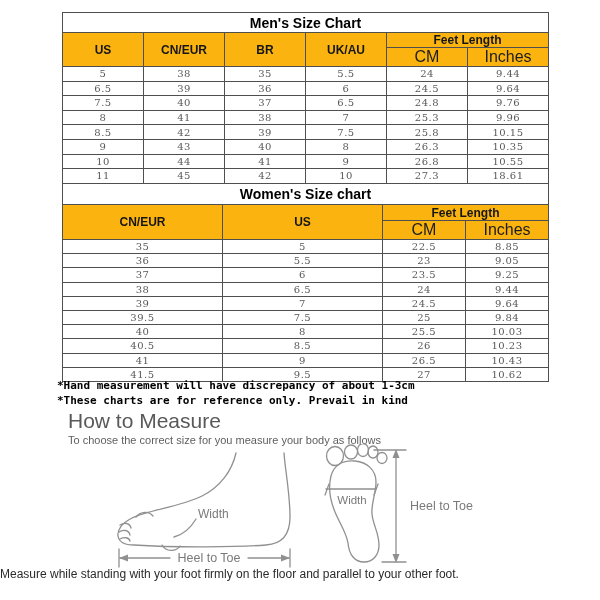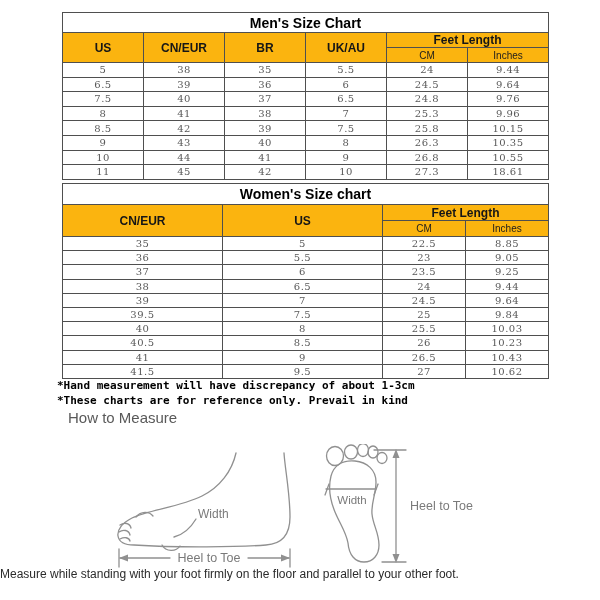--- a/index.html
+++ b/index.html
@@ -4,35 +4,35 @@
 <style>
   html,body{margin:0;padding:0;background:#fff;}
   .canvas{position:relative;width:600px;height:600px;background:#ffffff;overflow:hidden;
           font-family:"Liberation Sans",sans-serif;}
 
   
   table.size-table{position:absolute;left:62px;width:486px;border-collapse:collapse;table-layout:fixed;}
   .size-table th,.size-table td{border:1px solid #4f4f4f;padding:0;text-align:center;overflow:hidden;}
   .tbl-title{height:19px;background:#ffffff;font-weight:bold;font-size:14px;color:#000;}
   .hdr{background:#FBB40F;font-weight:bold;font-size:12px;color:#161616;}
-  .subhdr{background:#FBB40F;font-weight:normal;font-size:10px;color:#1d1d1d;height:14px;}
+  .subhdr{background:#FBB40F;font-weight:normal;font-size:16px;color:#1d1d1d;height:14px;}
   .size-table td{font-family:"DejaVu Serif",serif;font-size:10px;color:#595959;letter-spacing:0.5px;}
   table.mens{top:12px;padding-left:16px;}
   .mens .feet{height:14px;}
   .mens td{height:13.6px;}
   table.womens{top:183px;}
   .womens .tbl-title{height:20px;}
   .womens .feet{height:15px;}
   .womens .subhdr{height:15px;}
   .womens td{height:13.2px;}
 
   
   .notes{position:absolute;left:57px;top:378px;font-family:"DejaVu Sans Mono",monospace;
          font-weight:bold;font-size:11px;color:#000;line-height:15px;}
-  .howto-heading{position:absolute;left:68px;top:409px;font-size:15px;color:#595959;}
+  .howto-heading{position:absolute;left:68px;top:409px;font-size:21px;color:#595959;}
   .howto-sub{position:absolute;left:68px;top:434px;font-size:11px;color:#5e5e5e;}
   .caption{position:absolute;left:0;top:567px;width:600px;text-align:left;font-size:12px;color:#2b2b2b;}
 
   
   .svg-side{position:absolute;left:114px;top:451px;}
   .svg-sole{position:absolute;left:322px;top:444px;}
   .diagram path,.diagram line,.diagram ellipse{fill:none;stroke:#909090;stroke-width:1.3;
         stroke-linecap:round;stroke-linejoin:round;}
   .diagram .arrowhead{fill:#909090;stroke:none;}
   .diagram text{fill:#7a7a7a;font-family:"Liberation Sans",sans-serif;stroke:none;}
@@ -219,20 +219,21 @@
         </tr>
       </tbody>
   </table>
 
   <div class="notes">
     <div>*Hand measurement will have discrepancy of about 1-3cm</div>
     <div>*These charts are for reference only. Prevail in kind</div>
   </div>
 
   <div class="howto-heading">How to Measure</div>
+  <div class="howto-sub">To choose the correct size for you measure your body as follows</div>
 
   <svg class="svg-side diagram" width="190" height="118" viewBox="0 0 190 118">
     <path d="M122,2 C118,20 106,36 88,45 C66,56 34,59 18,67 C8,72 3,79 4,85 C5,91 11,94 20,94 C65,97 125,96 152,94 C168,93 176,83 176,66 C176,42 171,18 170,2"></path>
     <path d="M6,74 C10,71 16,72 17,77"></path>
     <path d="M5,81 C9,78 15,79 16,84"></path>
     <path d="M6,88 C10,86 15,86 16,90"></path>
     <path d="M22,66 C27,60 35,60 39,65"></path>
     <path d="M48,94 C52,101 62,101 66,95"></path>
     <path d="M82,68 C76,78 68,84 60,86"></path>
     <text x="84" y="67" font-size="12">Width</text>

